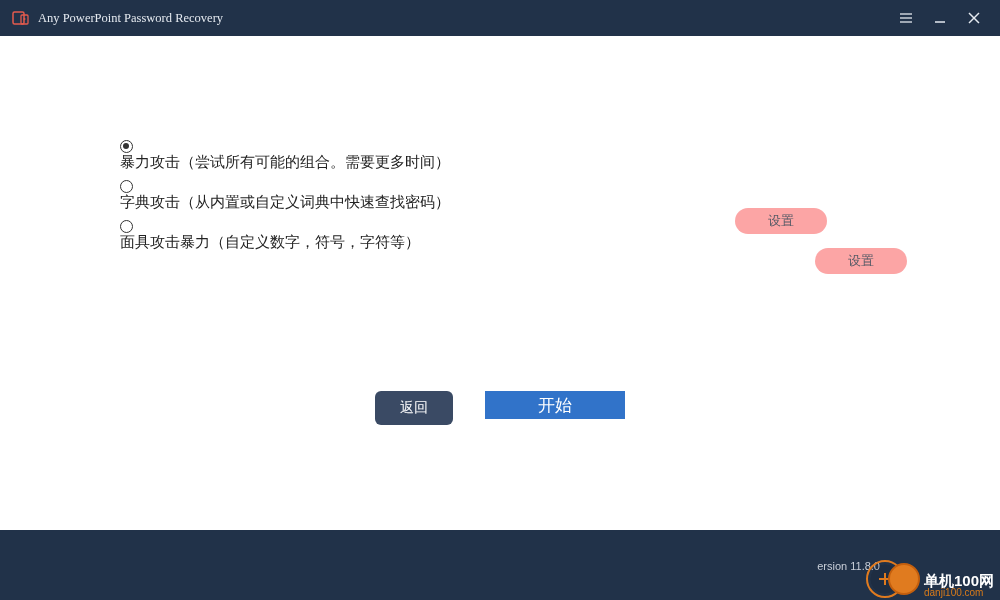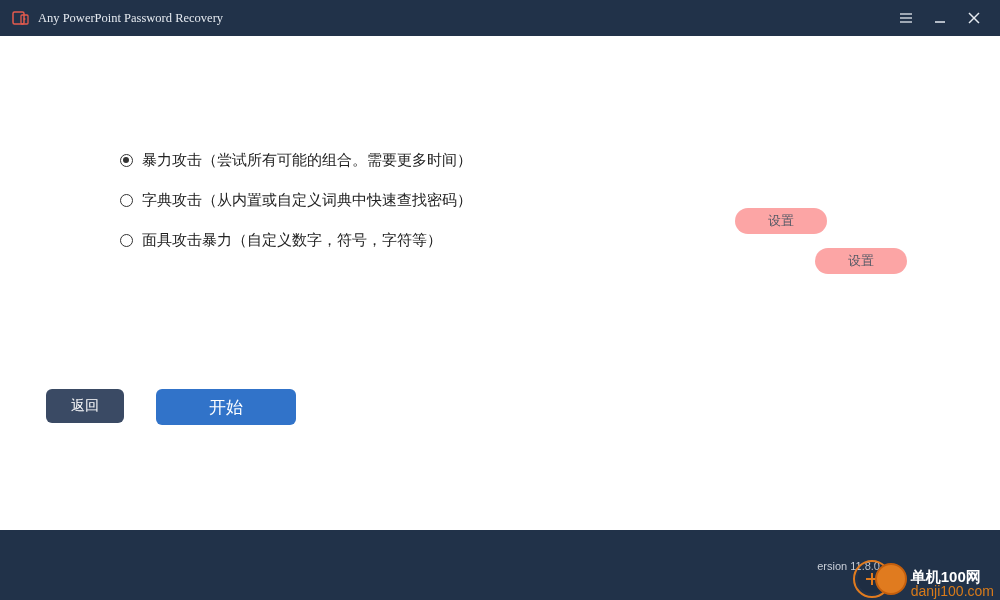--- a/index.html
+++ b/index.html
@@ -54,23 +54,23 @@
       background: #fff;
     }
     .options {
       position: absolute;
       top: 104px;
       left: 120px;
       right: 60px;
     }
     .option-row {
       display: flex;
-      align-items: center;
       height: 40px;
       position: relative;
+      flex-direction: column;
     }
     .radio {
       width: 13px;
       height: 13px;
       border: 1.5px solid #333;
       border-radius: 50%;
       margin-right: 9px;
       position: relative;
       flex-shrink: 0;
       cursor: pointer;
@@ -102,41 +102,41 @@
       justify-content: center;
     }
     .btn-settings.pos1 { left: 735px; top: 172px; }
     .btn-settings.pos2 { left: 815px; top: 212px; }
     .footer-buttons {
       position: absolute;
       bottom: 105px;
       left: 0;
       right: 0;
       display: flex;
-      justify-content: flex-start;
+      justify-content: center;
       padding: 0 46px 0 46px;
       gap: 32px;
     }
     .btn-back {
       background: #3a4a64;
       color: #fff;
       border: none;
       border-radius: 6px;
       width: 78px;
       height: 34px;
       font-size: 14px;
       cursor: pointer;
     }
     .btn-start {
       background: #3173c9;
       color: #fff;
       border: none;
-      border-radius: 6px;
+      border-radius: 0;
       width: 140px;
-      height: 36px;
+      height: 28px;
       font-size: 17px;
       cursor: pointer;
     }
     .bottombar {
       position: absolute;
       bottom: 0;
       left: 0;
       right: 0;
       height: 70px;
       background: #213249;
@@ -173,21 +173,21 @@
       line-height: 1;
       margin-left: 16px;
     }
     .wm-cn {
       color: #fff;
       font-size: 15px;
       font-weight: 700;
     }
     .wm-en {
       color: #d97b1a;
-      font-size: 14px;
+      font-size: 10px;
     }
     .version {
       position: absolute;
       right: 120px;
       bottom: 28px;
       color: #c8ced8;
       font-size: 11px;
     }
   </style>
 </head>

